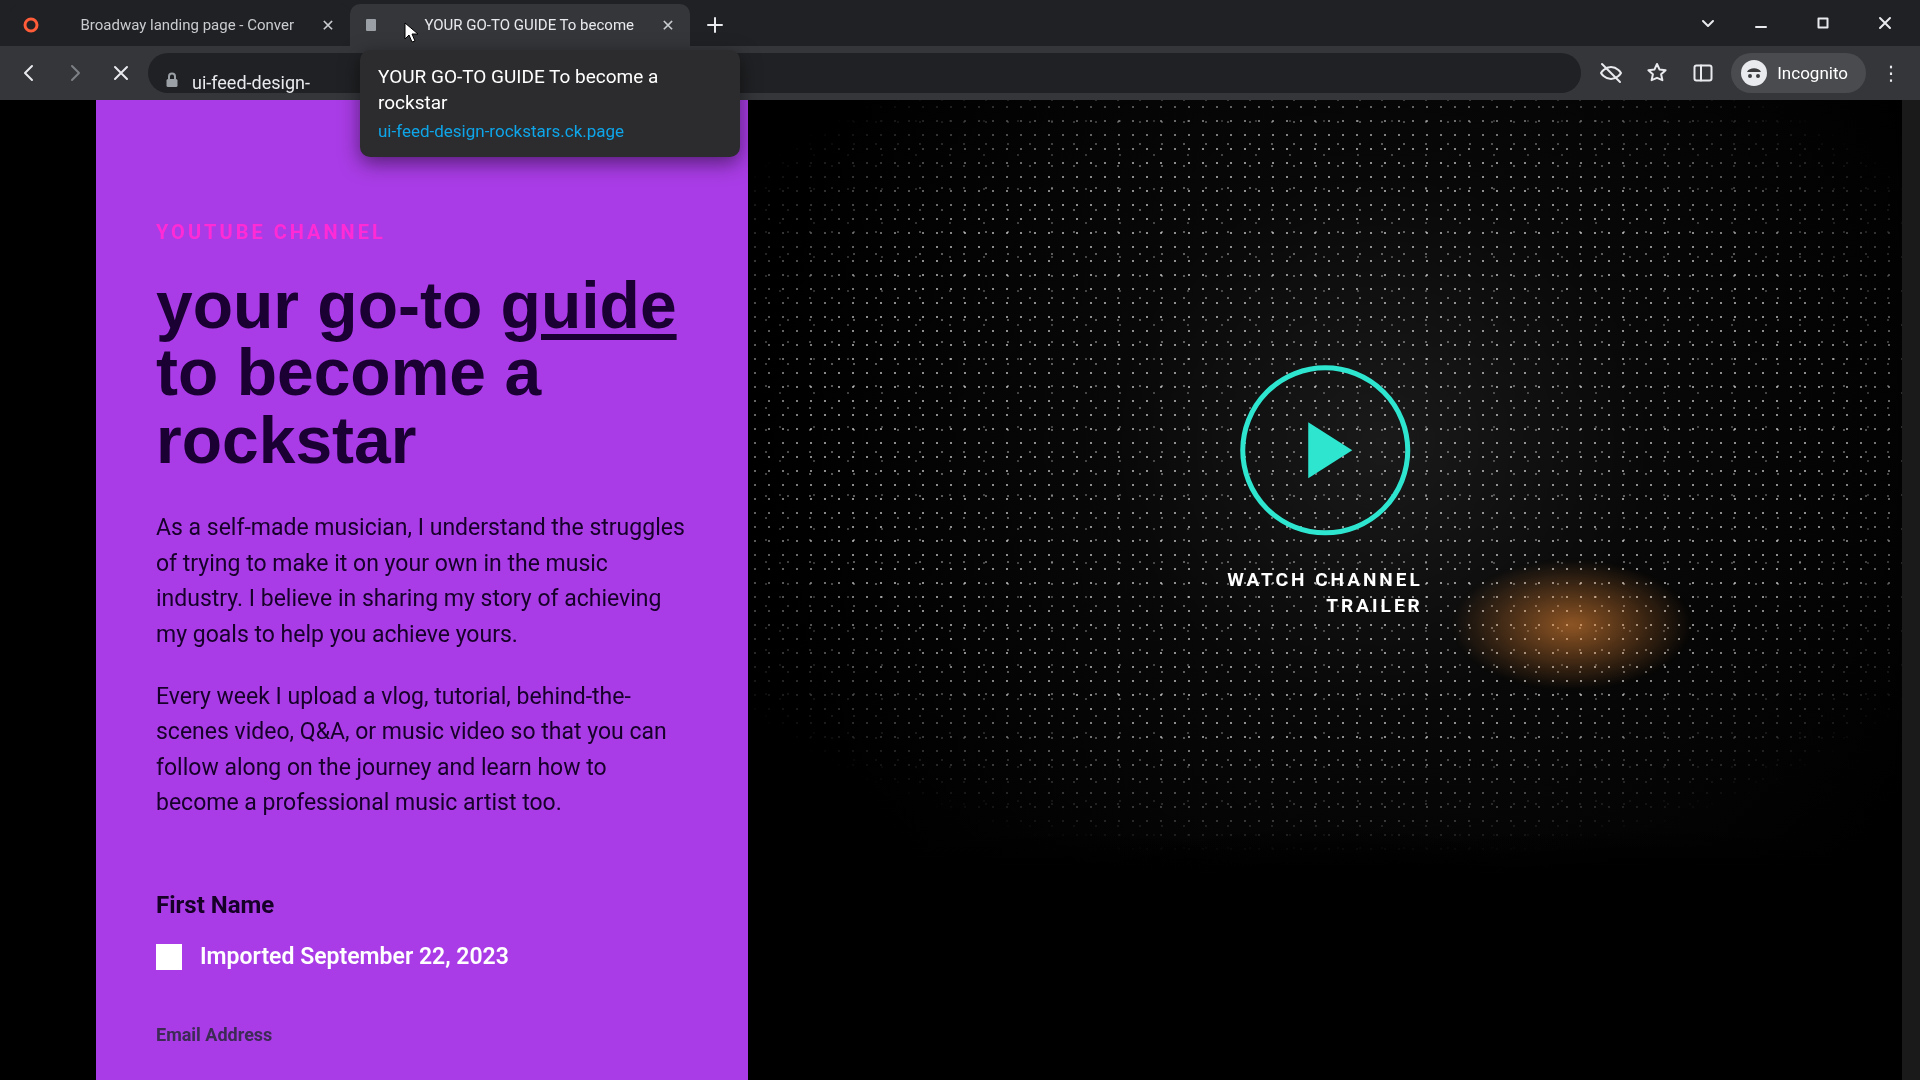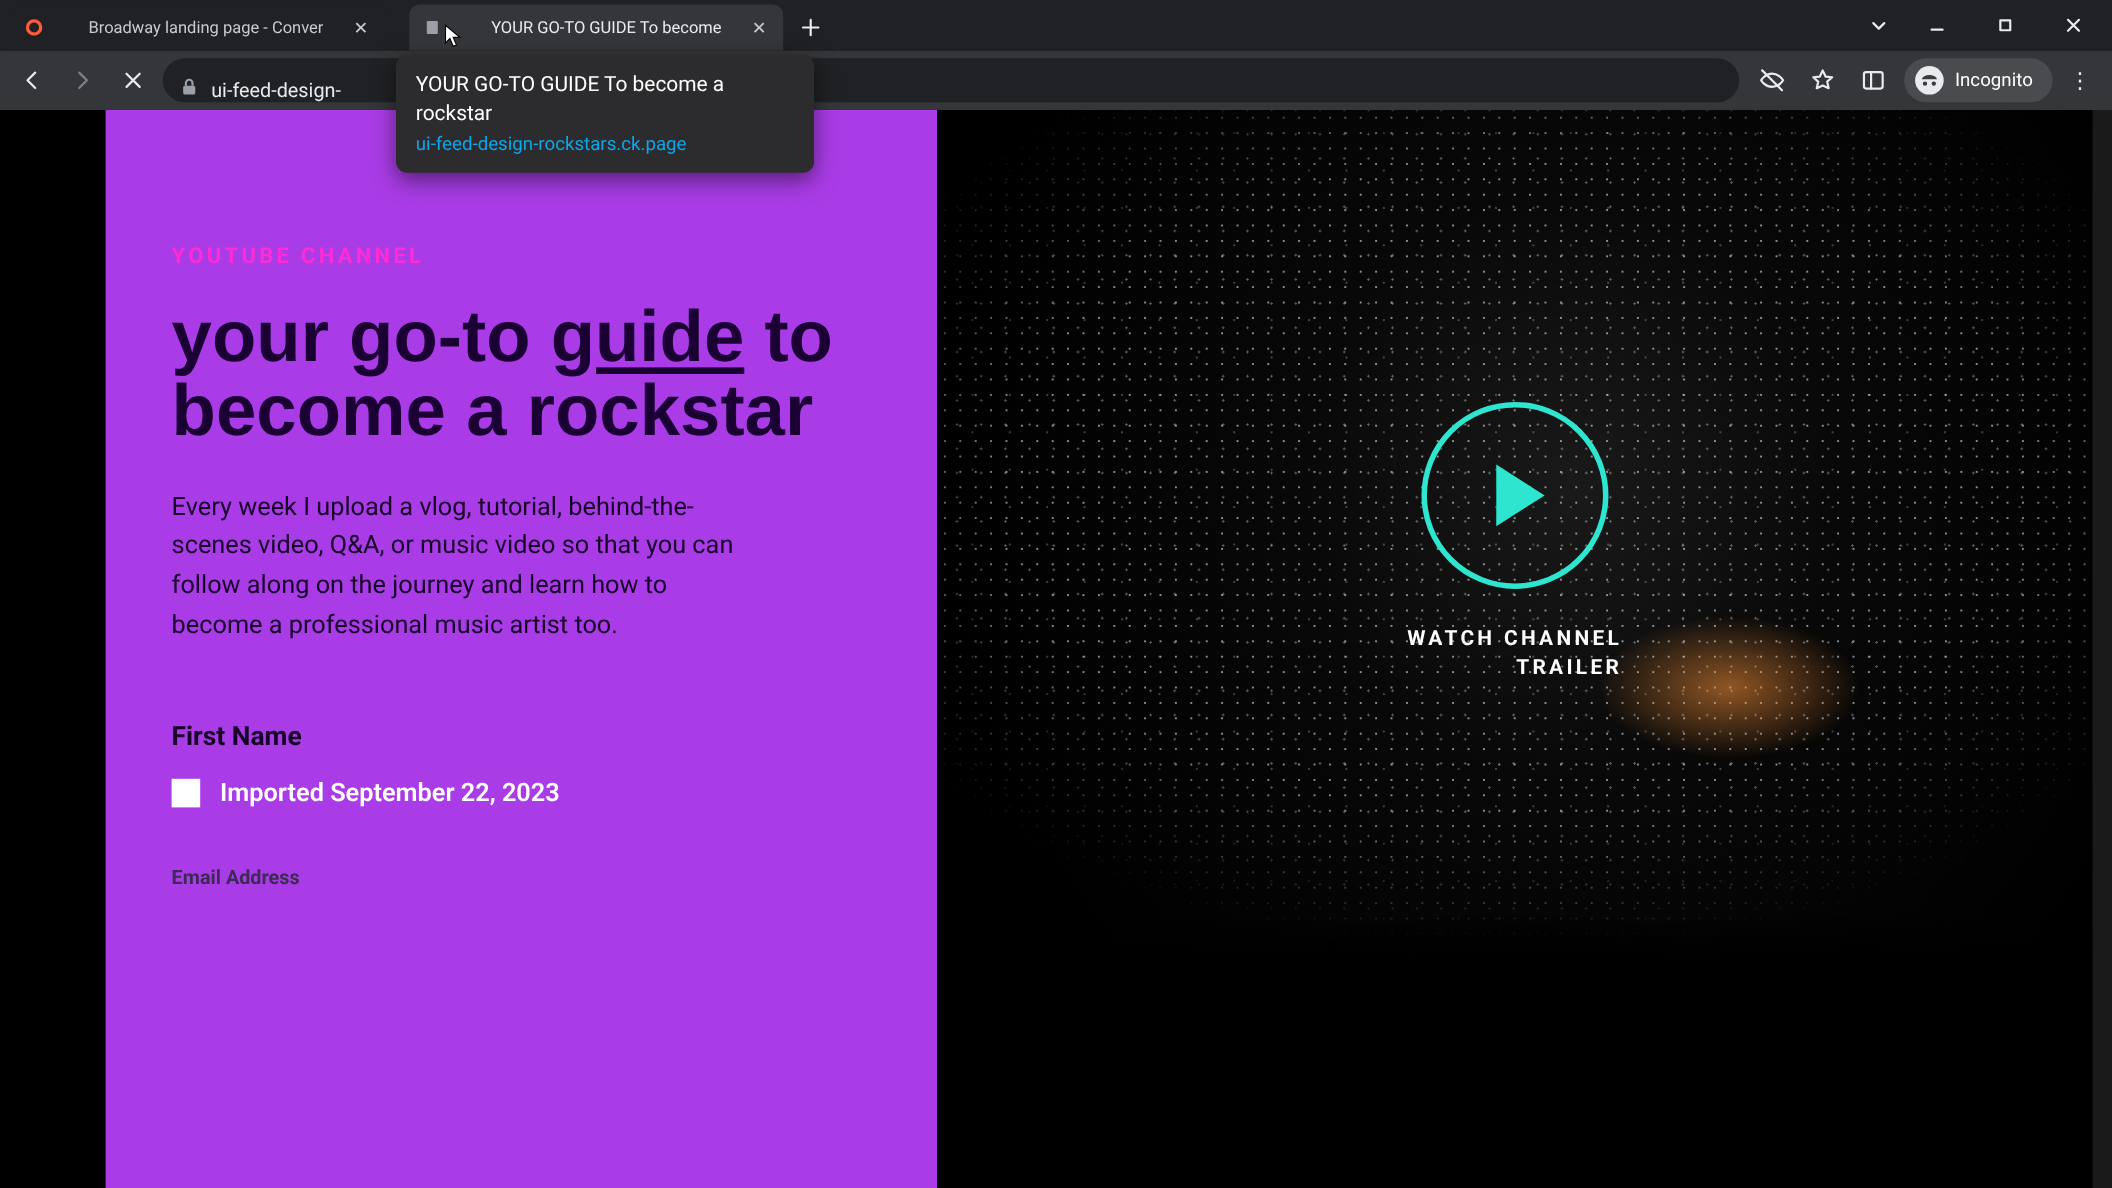--- a/index.html
+++ b/index.html
@@ -35,21 +35,21 @@
   width: 340px;
   padding: 0 12px;
   border-radius: 10px 10px 0 0;
   font-size: 15px;
   gap: 24px;
   position: relative;
   cursor: default;
   text-align: right;
 }
 .tab.inactive { background: #202124; color: #c9cccf; }
-.tab.active { background: #35363a; color: #e8eaed; margin-left: 22px; }
+.tab.active { background: #35363a; color: #e8eaed; }
 .tab .favicon { width: 18px; height: 18px; display: inline-flex; align-items:center; justify-content:center; }
 .tab .title { flex: 1; white-space: nowrap; overflow:hidden; text-overflow: ellipsis; }
 .tab .close {
   width: 20px; height: 20px; display:flex; align-items:center; justify-content:center;
   color: #c9cccf; font-size: 16px; cursor:pointer;
 }
 .newtab {
   width: 34px; height: 34px; display:flex; align-items:center; justify-content:center;
   color: #e8eaed; font-size: 22px; margin-left: 8px; margin-bottom:4px; cursor:pointer;
 }
@@ -131,21 +131,21 @@
   height: calc(1080px - 46px - 54px);
   display:flex;
   background:#000;
   position: relative;
 }
 .left-gutter { width: 96px; background:#000; }
 .right-scroll { width: 18px; background:#1a1a1a; }
 
 
 .purple {
-  width: 756px;
+  width: 652px;
   background:#a93ce6;
   padding: 120px 44px 0 60px;
   color:#1b0033;
   position:relative;
 }
 .eyebrow {
   color:#ff2bd6;
   font-size: 20px;
   font-weight: 700;
   letter-spacing: 3px;
@@ -347,20 +347,21 @@
 </div>
 
 <div class="viewport">
   <div class="left-gutter"></div>
 
   <div class="purple">
     <div class="eyebrow">YOUTUBE CHANNEL</div>
     <h1 class="headline">
       <span>your go-to </span><span class="guide">guide</span><span> to become a rockstar</span>
     </h1>
+    <p class="para">As a self-made musician, I understand the struggles of trying to make it on your own in the music industry. I believe in sharing my story of achieving my goals to help you achieve yours.</p>
     <p class="para">Every week I upload a vlog, tutorial, behind-the-scenes video, Q&amp;A, or music video so that you can follow along on the journey and learn how to become a professional music artist too.</p>
 
     <div class="form">
       <div class="form-label">First Name</div>
       <div class="checkbox-row">
         <div class="checkbox"></div>
         <div class="checkbox-label">Imported September 22, 2023</div>
       </div>
       <div class="email-label">Email Address</div>
 

